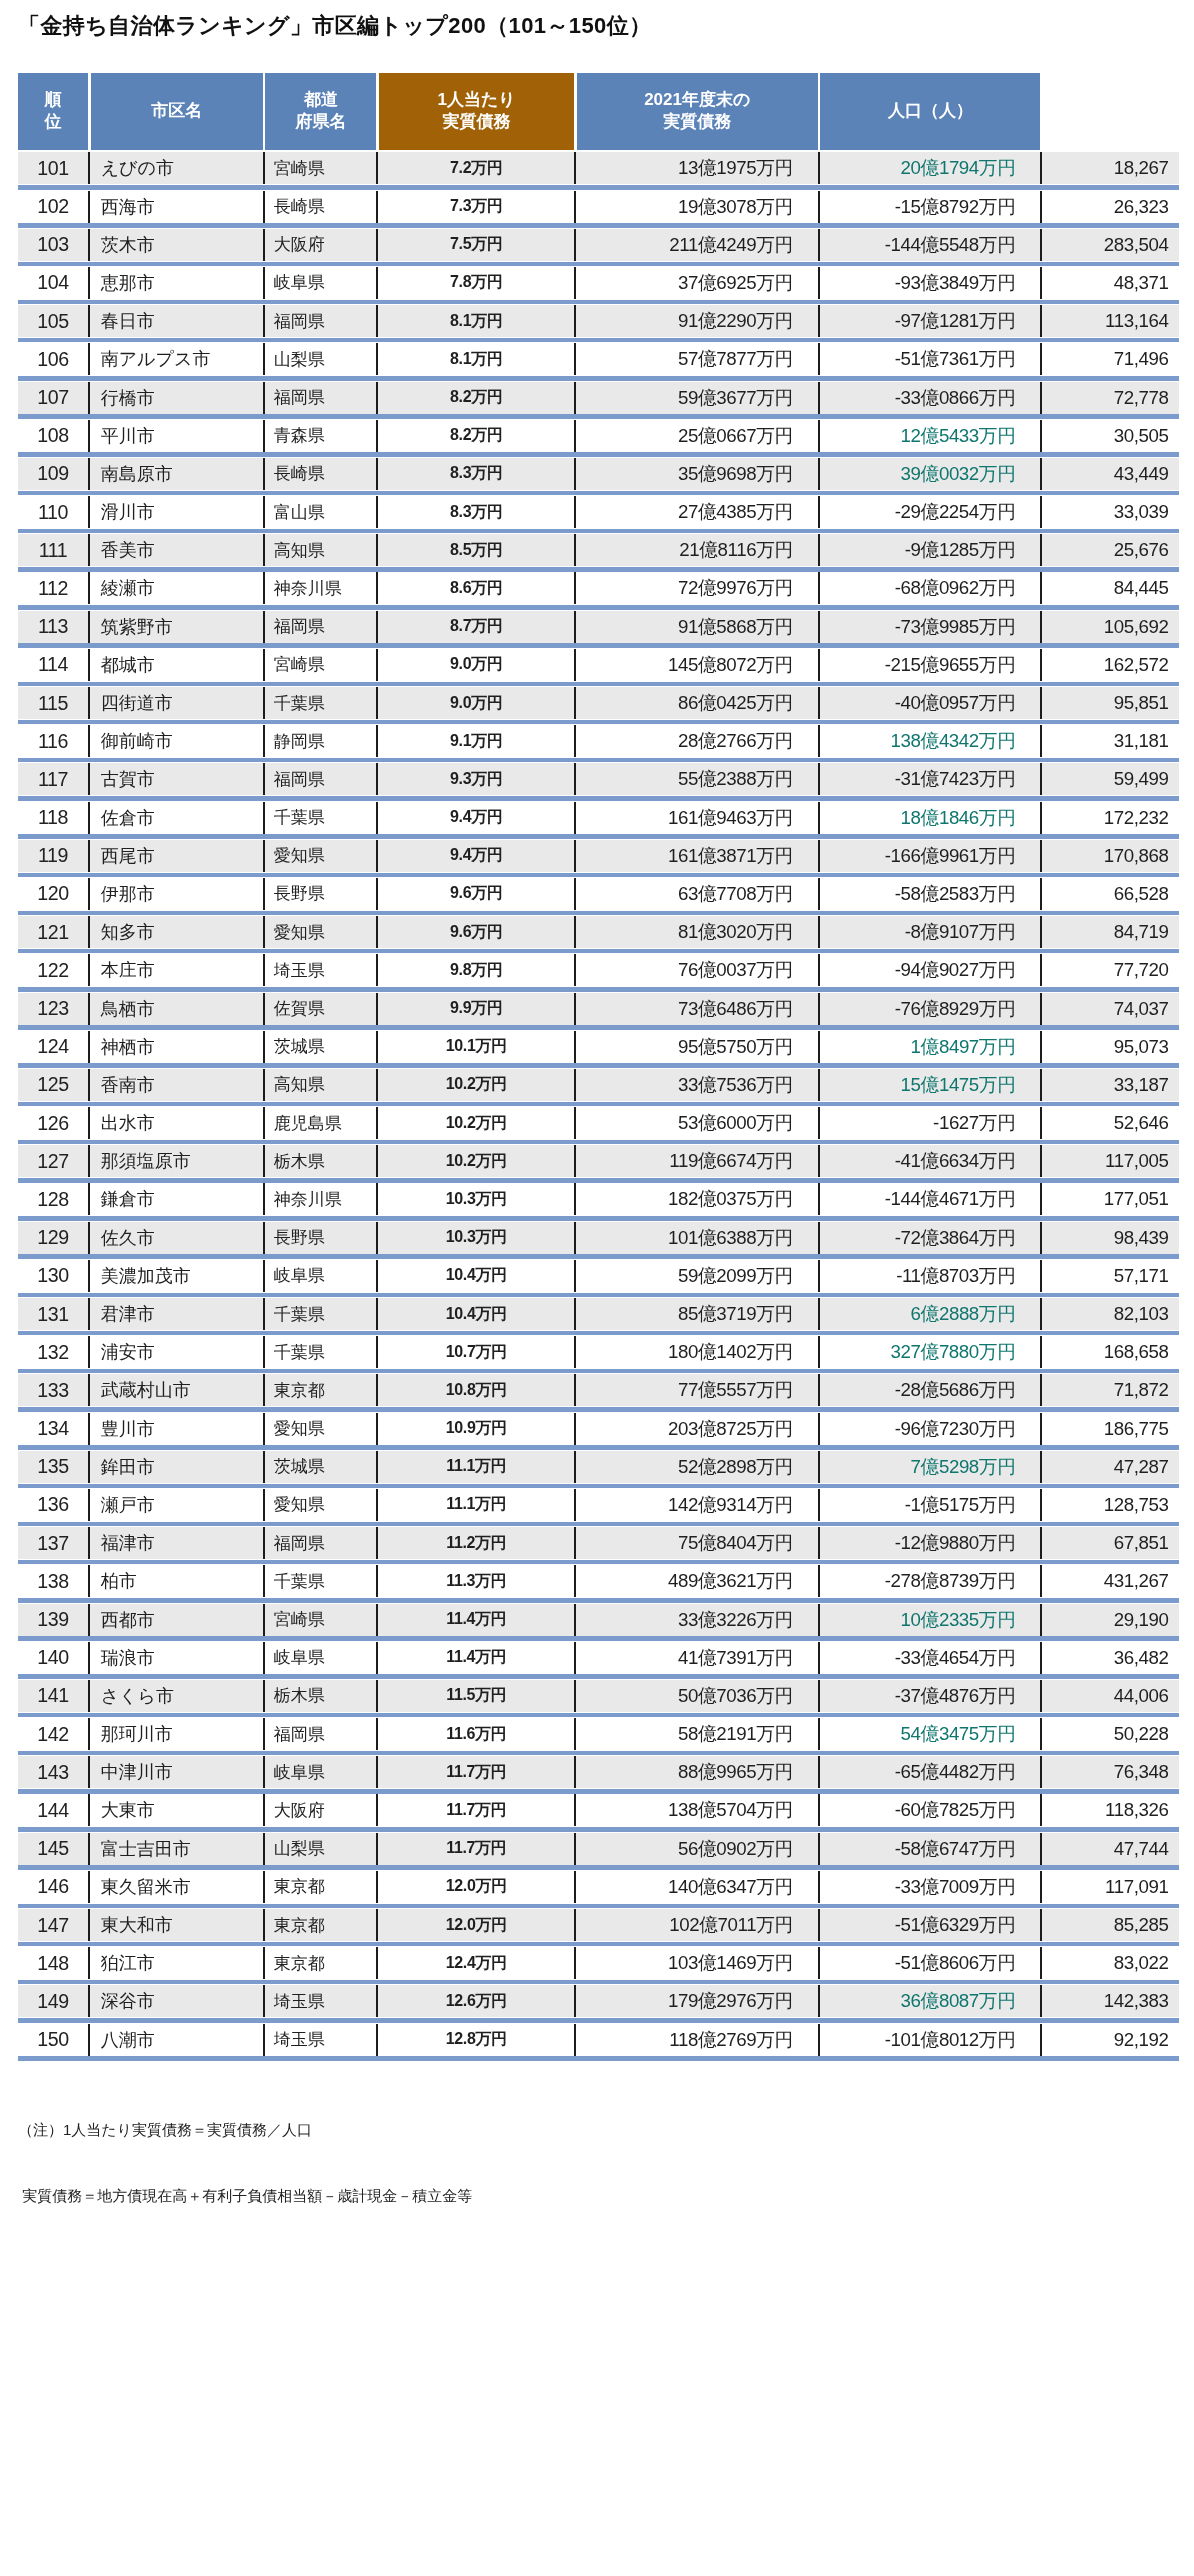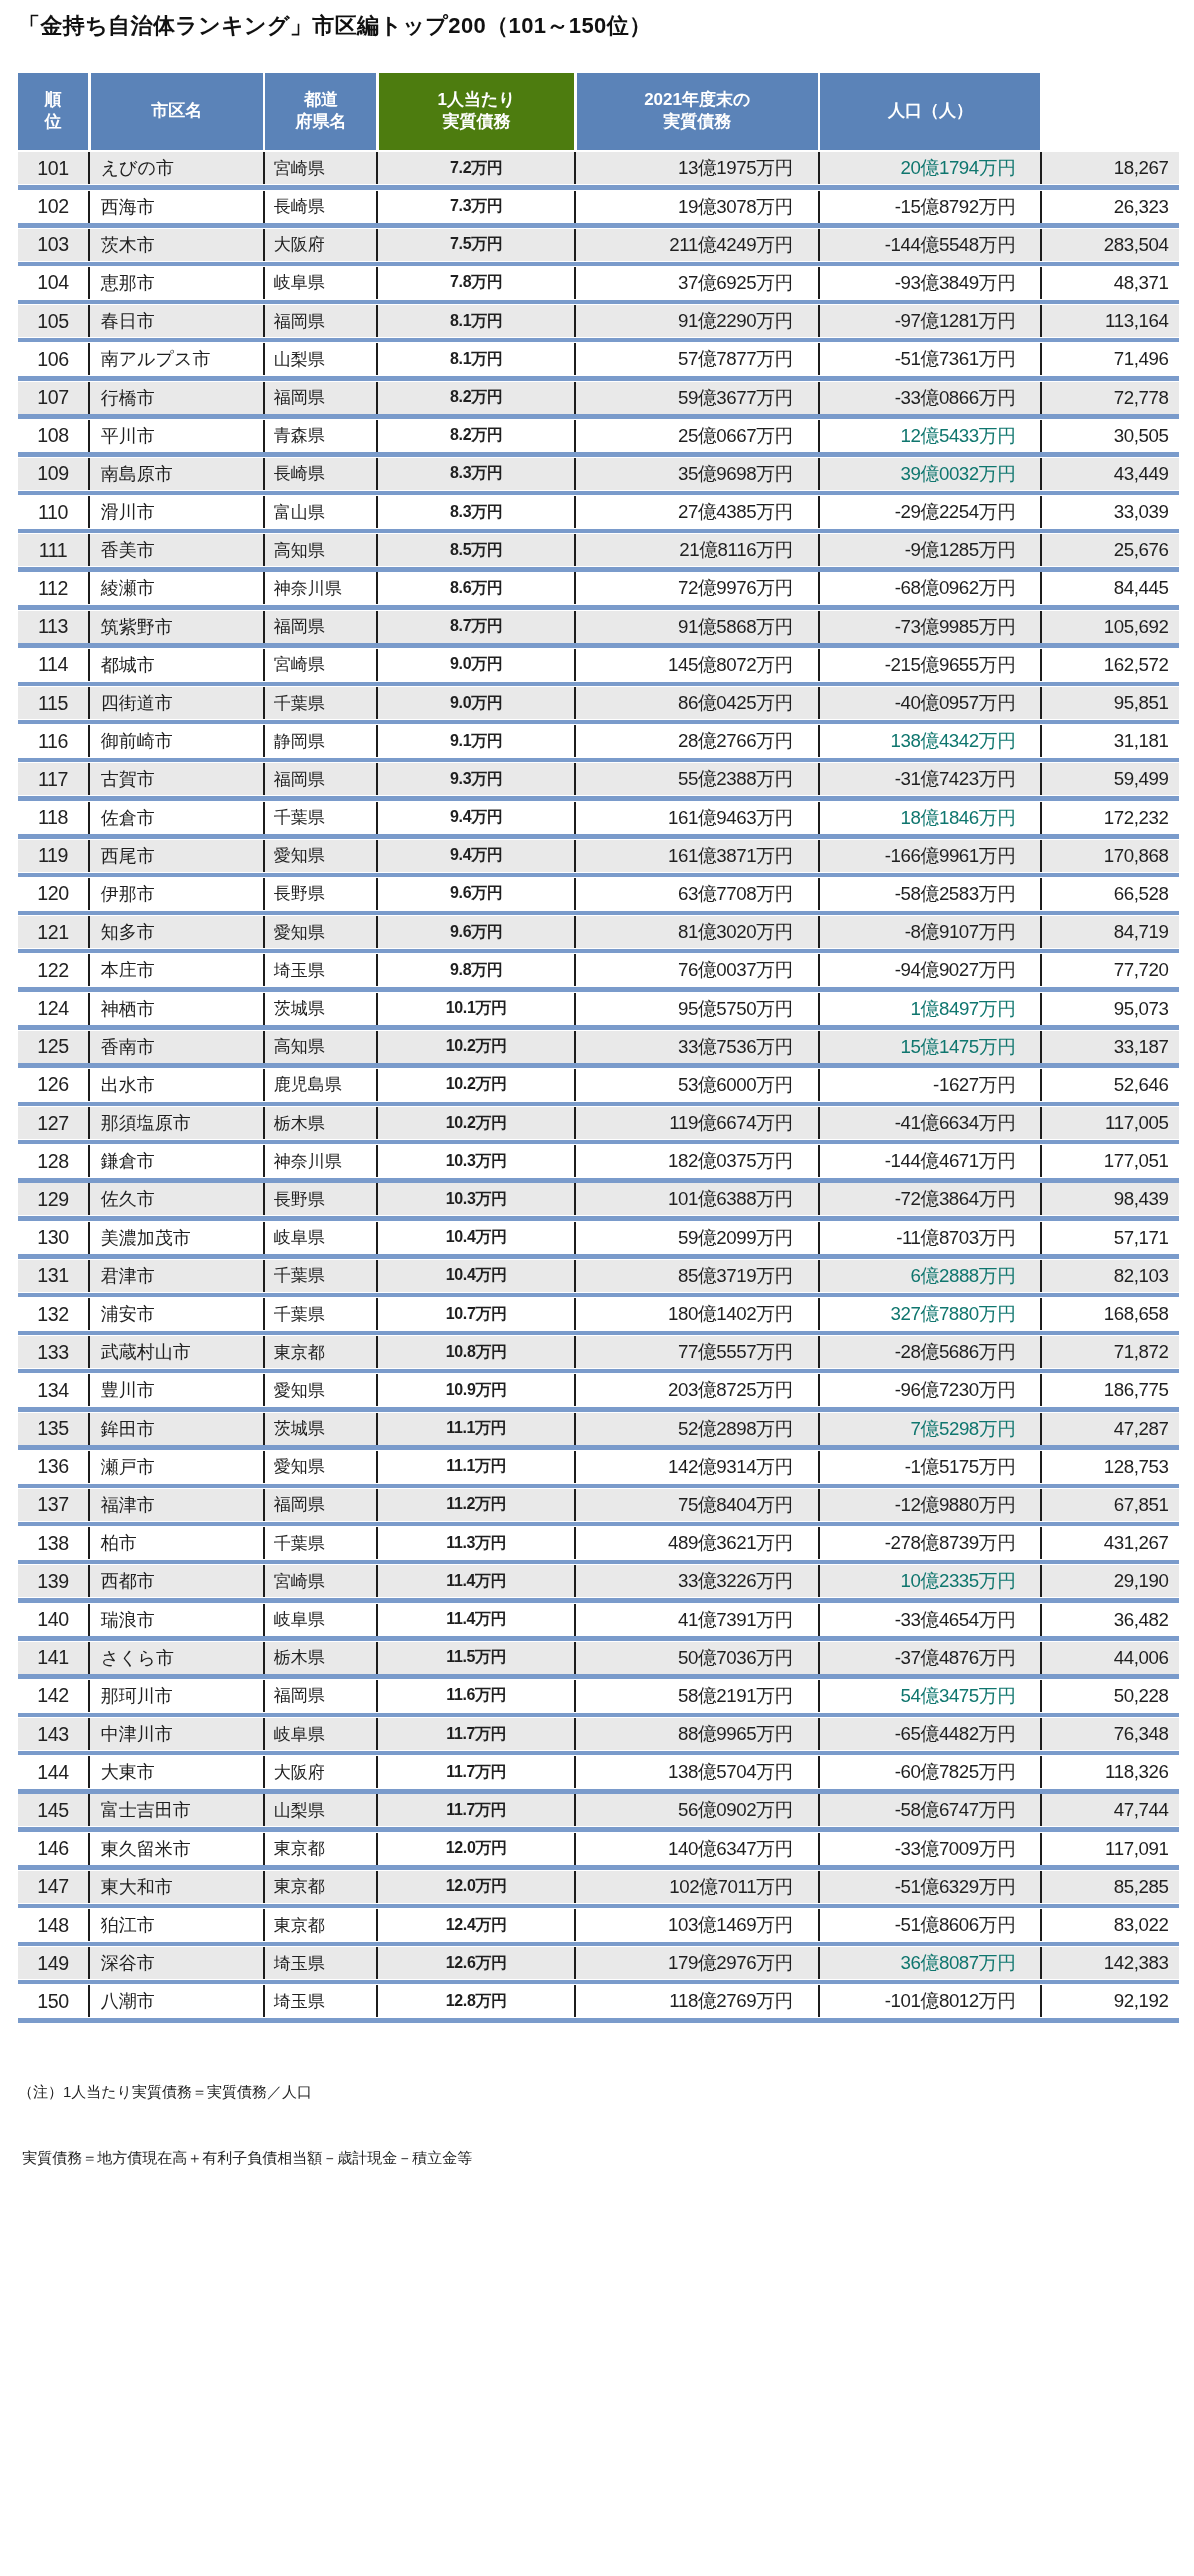--- a/index.html
+++ b/index.html
@@ -33,21 +33,21 @@
     color:#ffffff;
     display:flex;
     align-items:center;
     justify-content:center;
     text-align:center;
     font-size:17px;
     font-weight:bold;
     line-height:22px;
     white-space:pre-line;
   }
-  .hcell.black { background:#4d7c0f; }
+  .hcell.black { background:#a16207; }
 
   .row { height:32px; margin-bottom:6.2px; position:relative; }
   .row::after {
     content:"";
     position:absolute;
     left:0; right:0; bottom:-5.3px;
     height:4.5px;
     background:#7a9bcb;
   }
   .row .cell { display:flex; align-items:center; background:#ffffff; overflow:hidden; }
@@ -288,20 +288,29 @@
   </div>
         <div class="grid row">
     <div class="cell rank">122</div>
     <div class="cell city">本庄市</div>
     <div class="cell pref">埼玉県</div>
     <div class="cell percap">9.8万円</div>
     <div class="cell debt">76億0037万円</div>
     <div class="cell change">-94億9027万円</div>
     <div class="cell pop">77,720</div>
   </div>
+        <div class="grid row alt">
+    <div class="cell rank">123</div>
+    <div class="cell city">鳥栖市</div>
+    <div class="cell pref">佐賀県</div>
+    <div class="cell percap">9.9万円</div>
+    <div class="cell debt">73億6486万円</div>
+    <div class="cell change">-76億8929万円</div>
+    <div class="cell pop">74,037</div>
+  </div>
         <div class="grid row">
     <div class="cell rank">124</div>
     <div class="cell city">神栖市</div>
     <div class="cell pref">茨城県</div>
     <div class="cell percap">10.1万円</div>
     <div class="cell debt">95億5750万円</div>
     <div class="cell change red">1億8497万円</div>
     <div class="cell pop">95,073</div>
   </div>
         <div class="grid row alt">

